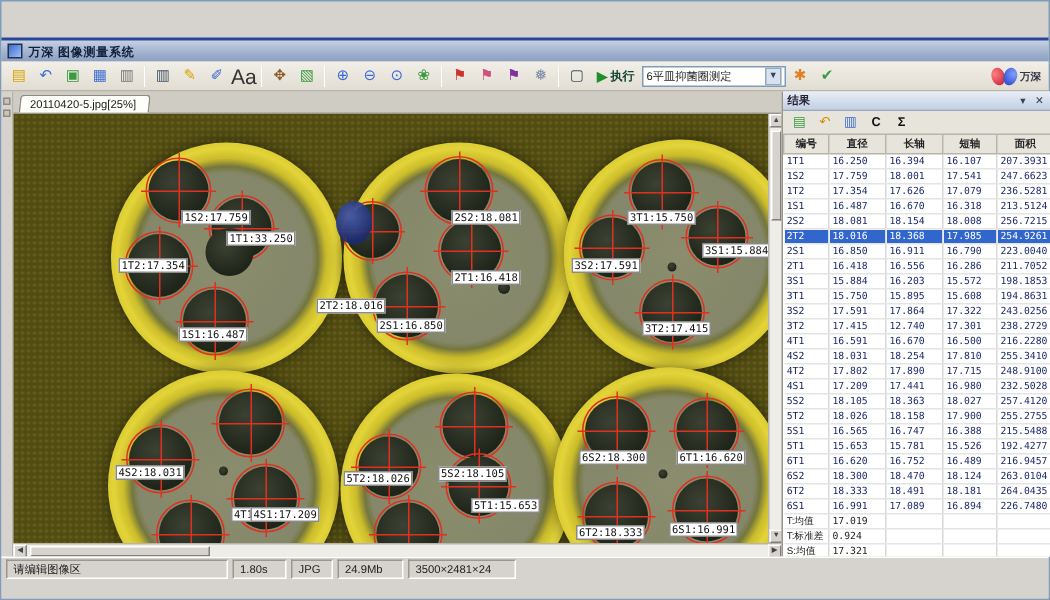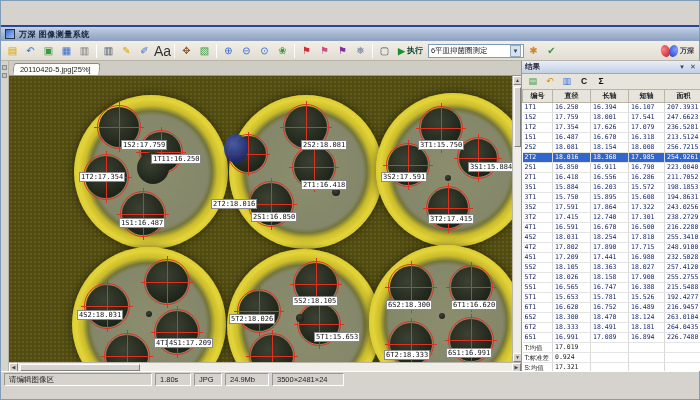--- a/index.html
+++ b/index.html
@@ -256,37 +256,37 @@
               <div class="zone marked" style="left: 21px; top: 78px; width: 42px; height: 42px;">
                 <div class="cv"></div>
                 <div class="ch"></div>
               </div>
               <div class="zone marked" style="left: 81px; top: 74px; width: 42px; height: 42px;">
                 <div class="cv"></div>
                 <div class="ch"></div>
               </div>
               <div class="zone" style="left: 70px; top: 68px; width: 6px; height: 6px;"></div>
             </div>
-            <div class="tag" style="left: 142px; top: 78px;">1T11:16.250</div>
+            <div class="tag" style="left: 142px; top: 78px;">1T1:33.250</div>
             <div class="tag" style="left: 112px; top: 64px;">1S2:17.759</div>
             <div class="tag" style="left: 70px; top: 96px;">1T2:17.354</div>
             <div class="tag" style="left: 110px; top: 142px;">1S1:16.487</div>
             <div class="tag" style="left: 272px; top: 64px; margin-left: 20px;">2S2:18.081</div>
             <div class="tag" style="left: 202px; top: 84px; margin-top: 39px;">2T2:18.016</div>
             <div class="tag" style="left: 242px; top: 136px;">2S1:16.850</div>
             <div class="tag" style="left: 292px; top: 104px;">2T1:16.418</div>
             <div class="tag" style="left: 459px; top: 86px;">3S1:15.884</div>
             <div class="tag" style="left: 409px; top: 64px;">3T1:15.750</div>
             <div class="tag" style="left: 372px; top: 96px;">3S2:17.591</div>
             <div class="tag" style="left: 419px; top: 138px;">3T2:17.415</div>
             <div class="tag" style="left: 145px; top: 220px; margin-top: 42px;">4T1:16.591</div>
             <div class="tag" style="left: 68px; top: 234px;">4S2:18.031</div>
             <div class="tag" style="left: 98px; top: 288px;">4T2:17.802</div>
             <div class="tag" style="left: 158px; top: 262px;">4S1:17.209</div>
-            <div class="tag" style="left: 283px; top: 220px;">5S2:18.105</div>
+            <div class="tag" style="left: 283px; top: 235px;">5S2:18.105</div>
             <div class="tag" style="left: 220px; top: 238px;">5T2:18.026</div>
             <div class="tag" style="left: 250px; top: 288px;">5S1:16.565</div>
             <div class="tag" style="left: 305px; top: 256px;">5T1:15.653</div>
             <div class="tag" style="left: 442px; top: 224px;">6T1:16.620</div>
             <div class="tag" style="left: 377px; top: 224px;">6S2:18.300</div>
             <div class="tag" style="left: 375px; top: 274px;">6T2:18.333</div>
             <div class="tag" style="left: 437px; top: 272px;">6S1:16.991</div>
           </div>
         <div class="vscroll">
           <div class="sb-btn">▲</div>

